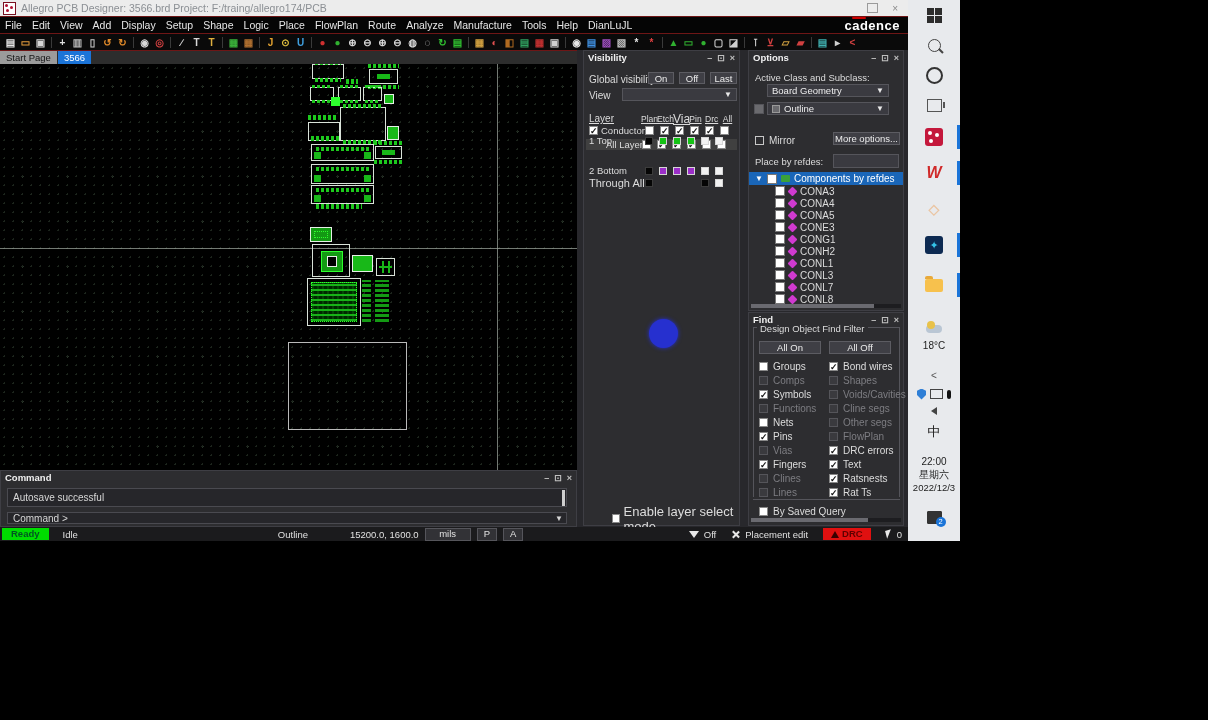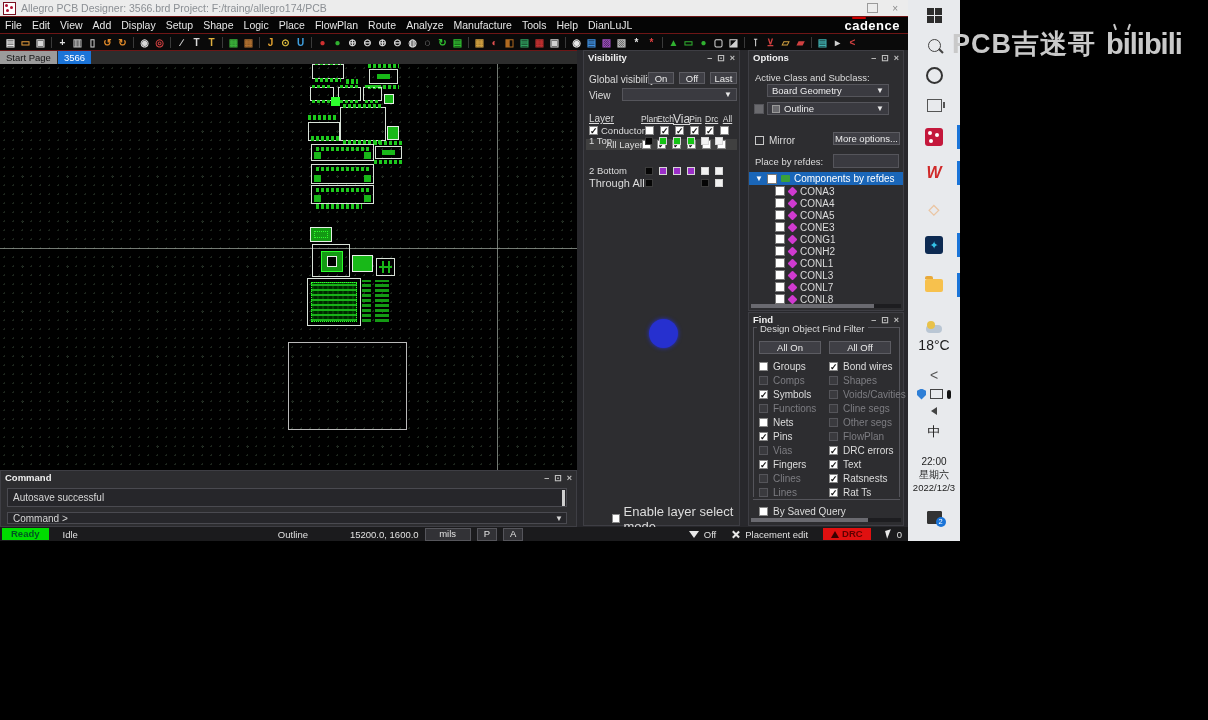--- a/index.html
+++ b/index.html
@@ -135,21 +135,21 @@
   .i-folder::before{content:"";position:absolute;left:0;top:-3px;width:8px;height:3px;background:#e8a93a;border-radius:2px 2px 0 0;}
   .i-cloud{width:16px;height:8px;background:#b9c6d4;border-radius:6px;position:relative;}
   .i-cloud::before{content:"";position:absolute;left:1px;top:-4px;width:8px;height:8px;background:#e8c24a;border-radius:50%;}
   .i-shield{width:9px;height:11px;background:#2f7fd6;clip-path:polygon(50% 0,100% 20%,100% 60%,50% 100%,0 60%,0 20%);}
   .i-monitor{width:11px;height:8px;border:1.4px solid #444;position:relative;}
   .i-mic{width:4px;height:9px;background:#111;border-radius:2px;}
   .i-speaker{width:0;height:0;border-top:4px solid transparent;border-bottom:4px solid transparent;border-right:6px solid #444;position:relative;}
   .i-note{width:13px;height:11px;border:1.6px solid #333;border-radius:1px;position:relative;background:#333;}
   .i-note .badge{position:absolute;right:-5px;bottom:-4px;background:#1a74d8;color:#fff;border-radius:50%;
     width:10px;height:10px;font-size:7.5px;line-height:10px;text-align:center;}
-  .tk-text{font-size:14px;color:#1c1c1c;}
+  .tk-text{font-size:10px;color:#1c1c1c;}
   .tk-clock{flex-direction:column;line-height:13px;font-size:10px;color:#1c1c1c;}
 
   
   #watermark{position:absolute;left:952px;top:26px;display:flex;align-items:center;gap:10px;color:#c9c9c9;}
   #wm-text{font-size:27px;font-weight:bold;letter-spacing:1px;}
   #wm-bili{font-size:29px;font-weight:bold;letter-spacing:-1px;position:relative;}
   #wm-bili::before{content:"";position:absolute;left:8px;top:-4px;width:2px;height:6px;background:#c9c9c9;transform:rotate(-20deg);}
   #wm-bili::after{content:"";position:absolute;left:22px;top:-4px;width:2px;height:6px;background:#c9c9c9;transform:rotate(20deg);}
 </style>
 </head>
@@ -746,17 +746,13 @@
       <span>星期六</span>
       <span style="font-size:9.5px">2022/12/3</span>
     </div>
     <div class="tk" style="top:506px;height:22px">
       <span class="i-note">
           <span class="badge">2</span>
         </span>
     </div>
   </div>
 
-  <div id="watermark">
-    <span id="wm-text">PCB吉迷哥</span>
-    <span id="wm-bili">bilibili</span>
-  </div>
 </div>
 
 </body></html>

